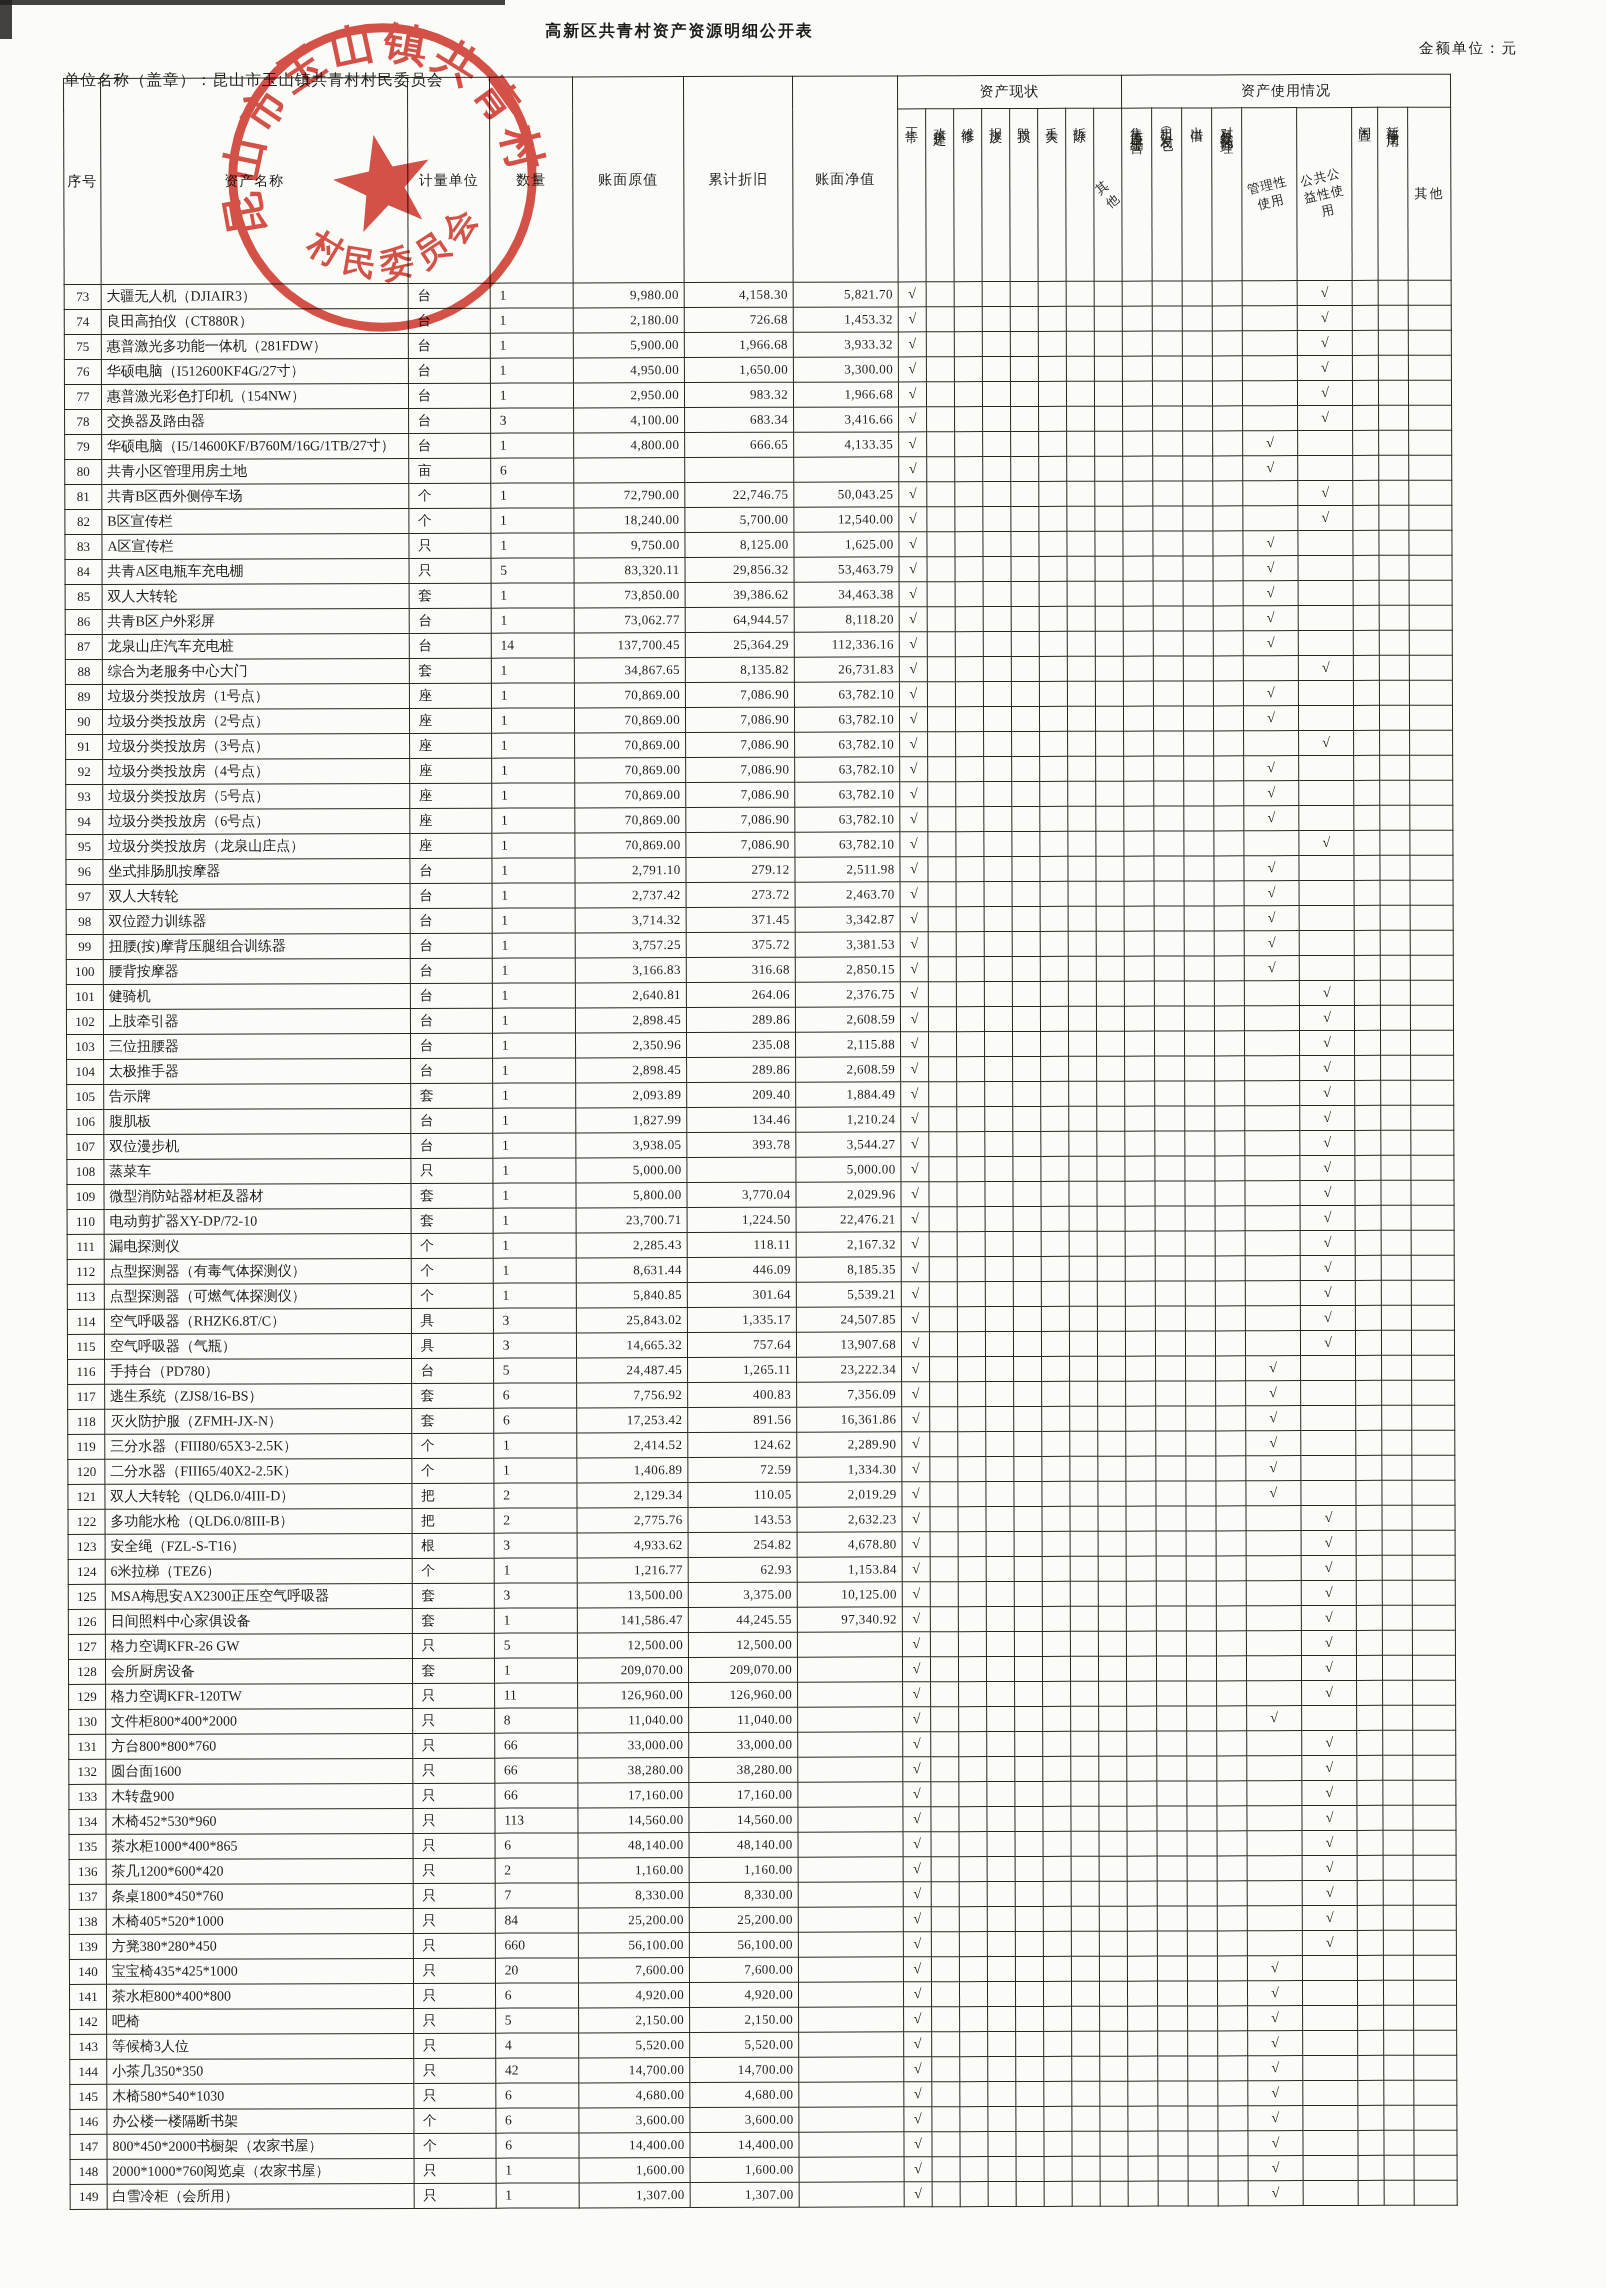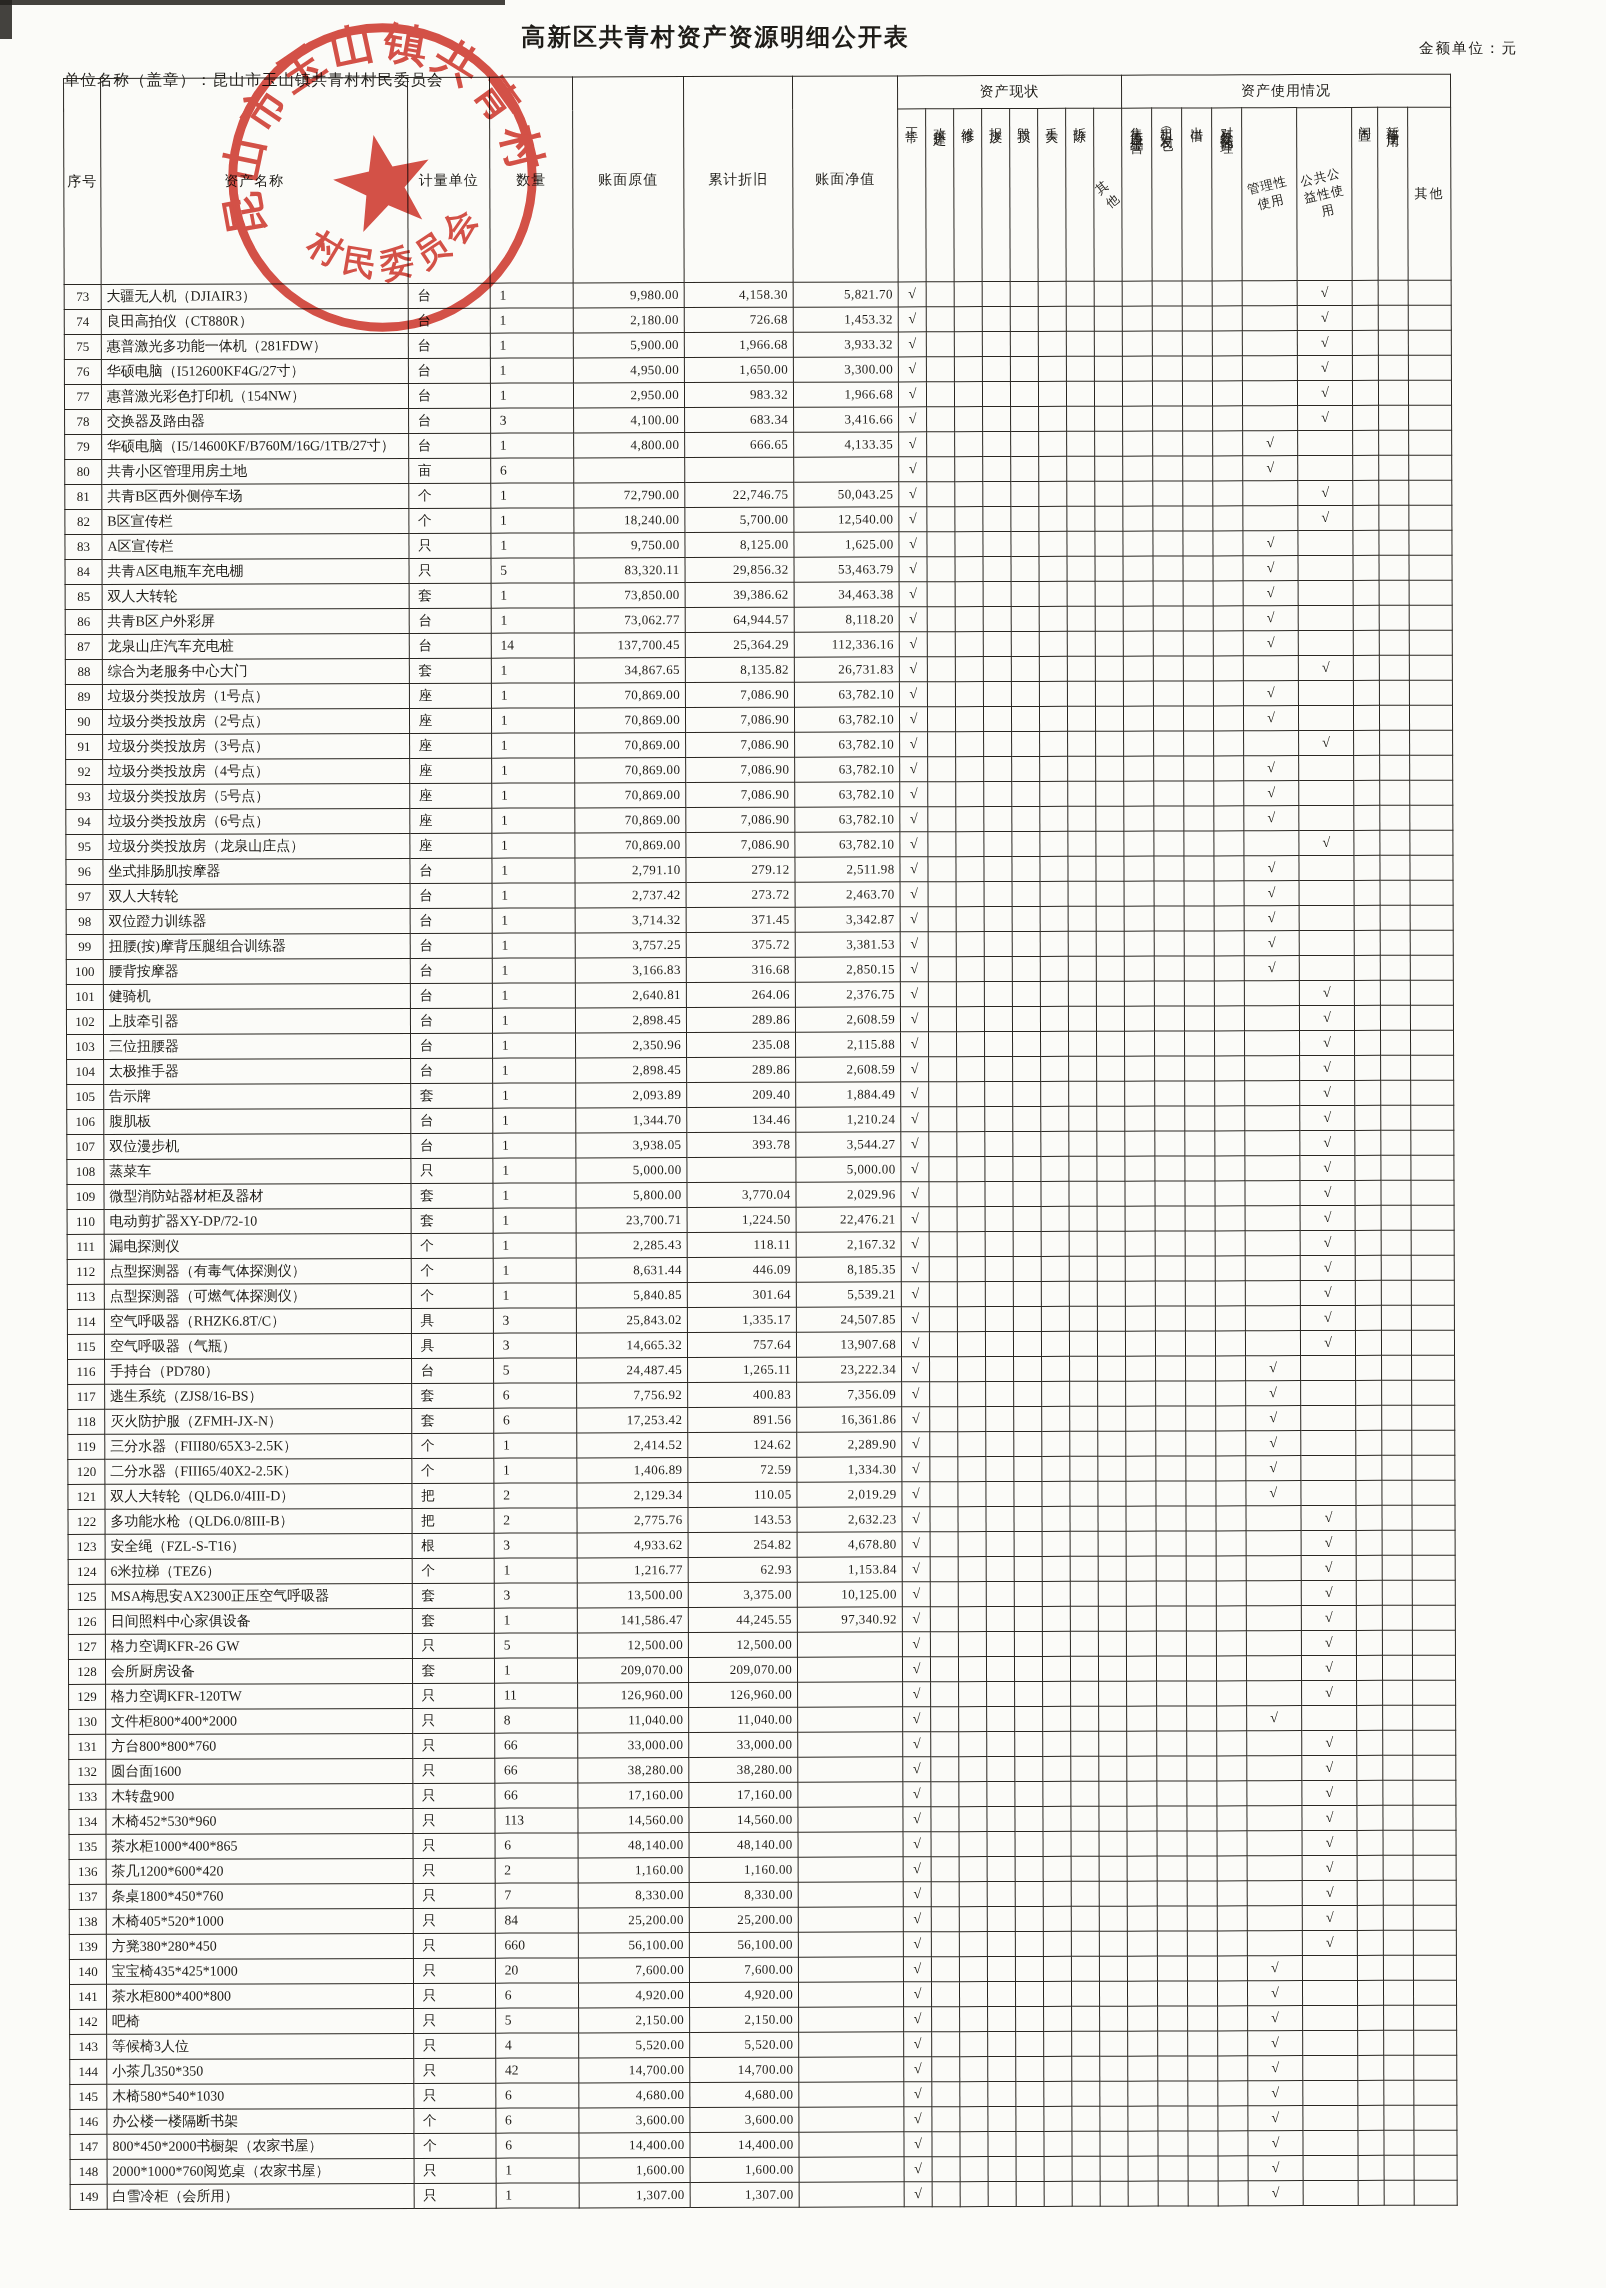--- a/index.html
+++ b/index.html
@@ -2,21 +2,21 @@
 <html><head>
 <meta charset="utf-8">
 <style>
   html,body{margin:0;padding:0;background:#d9d9d4;}
   .page{position:relative;width:1607px;height:2288px;background:#fbfbf8;margin:0 auto;overflow:hidden;
         font-family:"Liberation Serif", serif;color:#1e1c18;}
   .scan-edge-top{position:absolute;left:0;top:0;width:505px;height:4.9px;background:#23211d;opacity:.85;}
   .scan-edge-corner{position:absolute;left:0;top:0;width:11.6px;height:39px;background:#23211d;opacity:.85;}
 
   .title{position:absolute;left:0;top:21.3px;width:1359px;text-align:center;
-         font-size:24px;font-weight:bold;letter-spacing:1.9px;margin-left:36px;}
+         font-size:16px;font-weight:bold;letter-spacing:1.9px;}
   .date-line{position:absolute;left:0;top:54px;width:1485px;text-align:center;font-size:17.5px;letter-spacing:1px;}
   .amount-unit{position:absolute;right:89px;top:39px;font-size:14.6px;letter-spacing:1.9px;text-align:center;}
   .unit-name{position:absolute;left:64px;top:50px;font-size:15.5px;letter-spacing:1px;margin-top:20px;}
 
   .sheet{position:absolute;left:63px;top:78px;transform:rotate(-0.18deg);transform-origin:top left;}
   table{border-collapse:collapse;table-layout:fixed;background:transparent;}
   th,td{border:1px solid #2a2722;padding:0;overflow:hidden;}
   table{border:1.9px solid #2a2722;}
   thead th{font-weight:normal;font-size:13.6px;background:transparent;}
   thead tr.group-row{height:33px;}
@@ -968,21 +968,21 @@
             <td class="chk">√</td>
             <td class="chk"></td>
             <td class="chk"></td>
             <td class="chk"></td>
           </tr>
           <tr>
             <td class="c">106</td>
             <td class="nm">腹肌板</td>
             <td class="u">台</td>
             <td class="u">1</td>
-            <td class="num">1,344.70</td>
+            <td class="num">1,827.99</td>
             <td class="num">134.46</td>
             <td class="num">1,210.24</td>
             <td class="chk">√</td>
             <td class="chk"></td>
             <td class="chk"></td>
             <td class="chk"></td>
             <td class="chk"></td>
             <td class="chk"></td>
             <td class="chk"></td>
             <td class="chk"></td>

